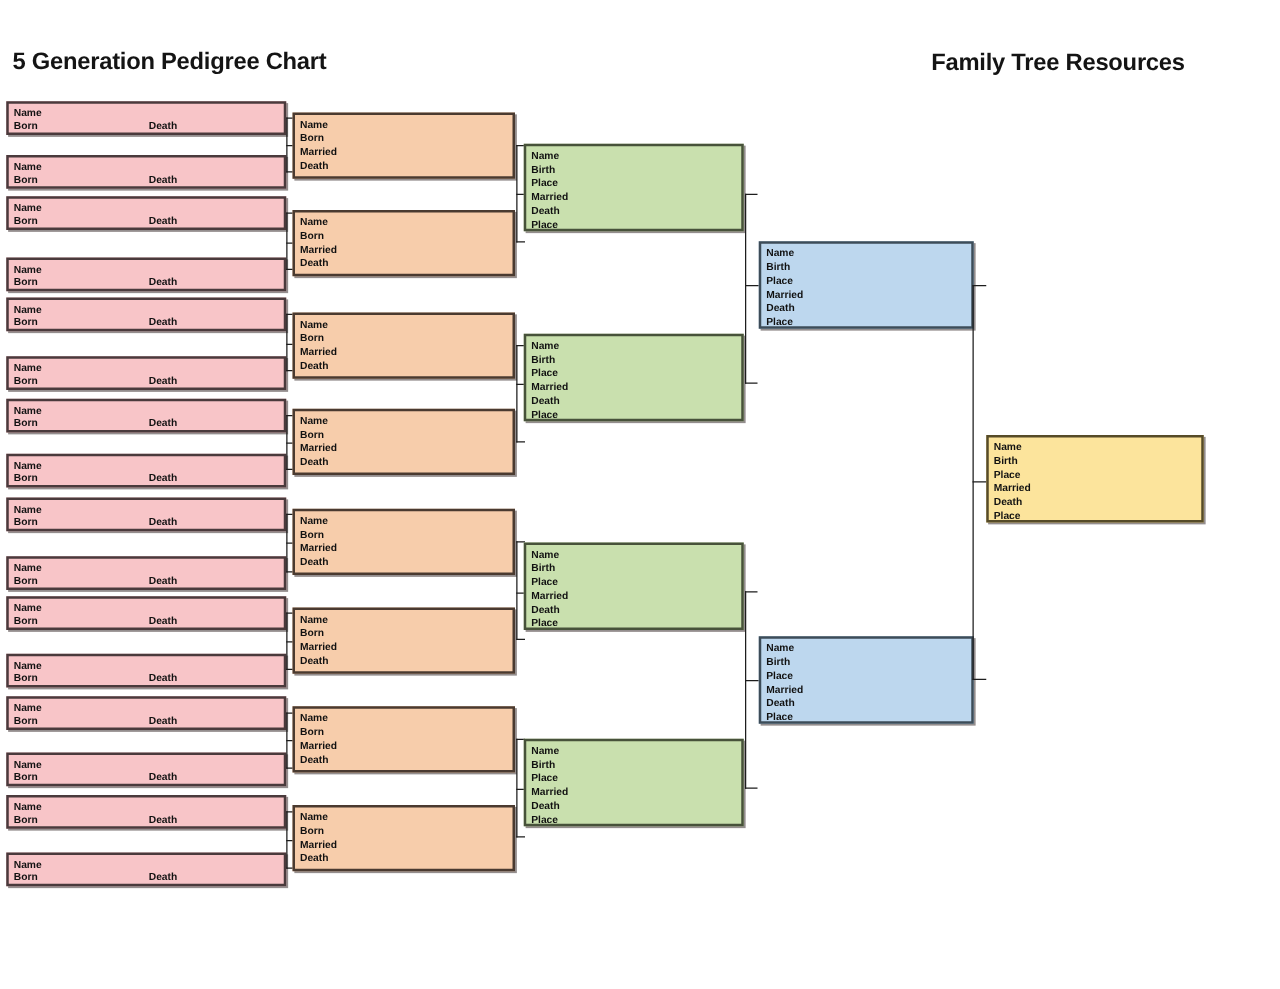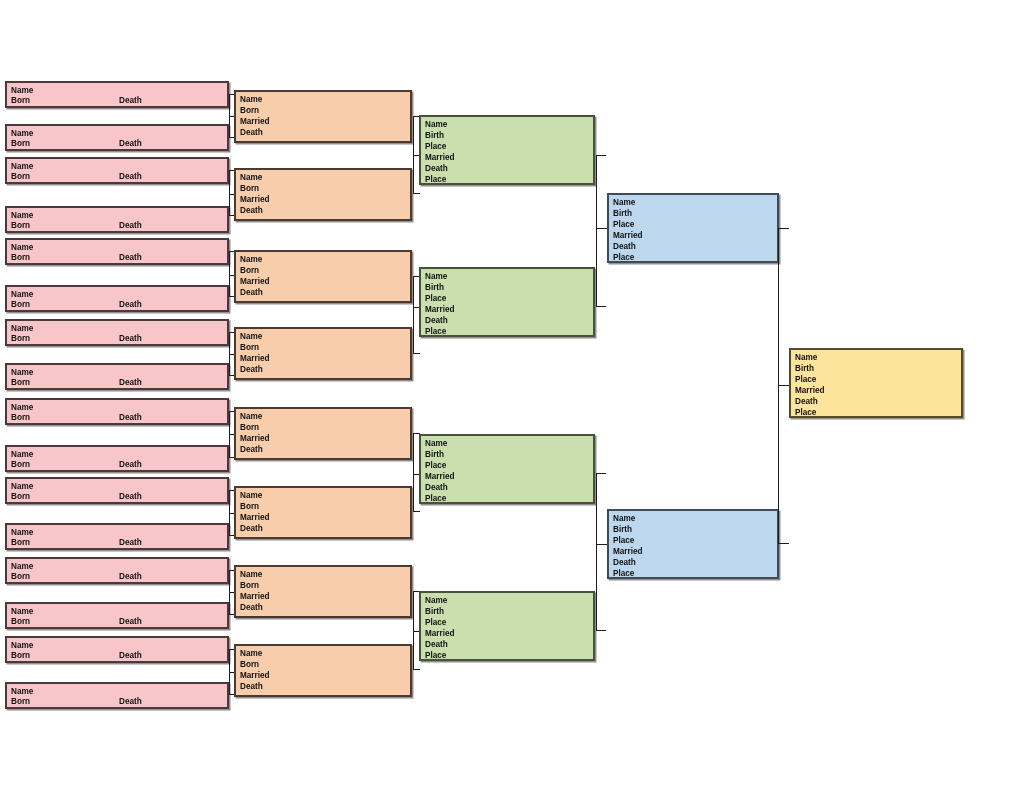--- a/index.html
+++ b/index.html
@@ -130,20 +130,22 @@
     position: absolute;
     border-top: 1.2px solid #1d1d1d;
     height: 0;
   }
 </style>
 </head>
 <body>
 
 <div class="chart-root">
 
+  <div class="title" id="title-left">5 Generation Pedigree Chart</div>
+  <div class="title" id="title-right">Family Tree Resources</div>
 
   <div class="card gen5" style="left:5px;  top:81px">
     <div class="line l0">Name</div>
     <div class="line l1">Born</div>
     <div class="line l1 death-inline">Death</div>
   </div>
   <div class="card gen5" style="left:5px;  top:124px">
     <div class="line l0">Name</div>
     <div class="line l1">Born</div>
     <div class="line l1 death-inline">Death</div>

